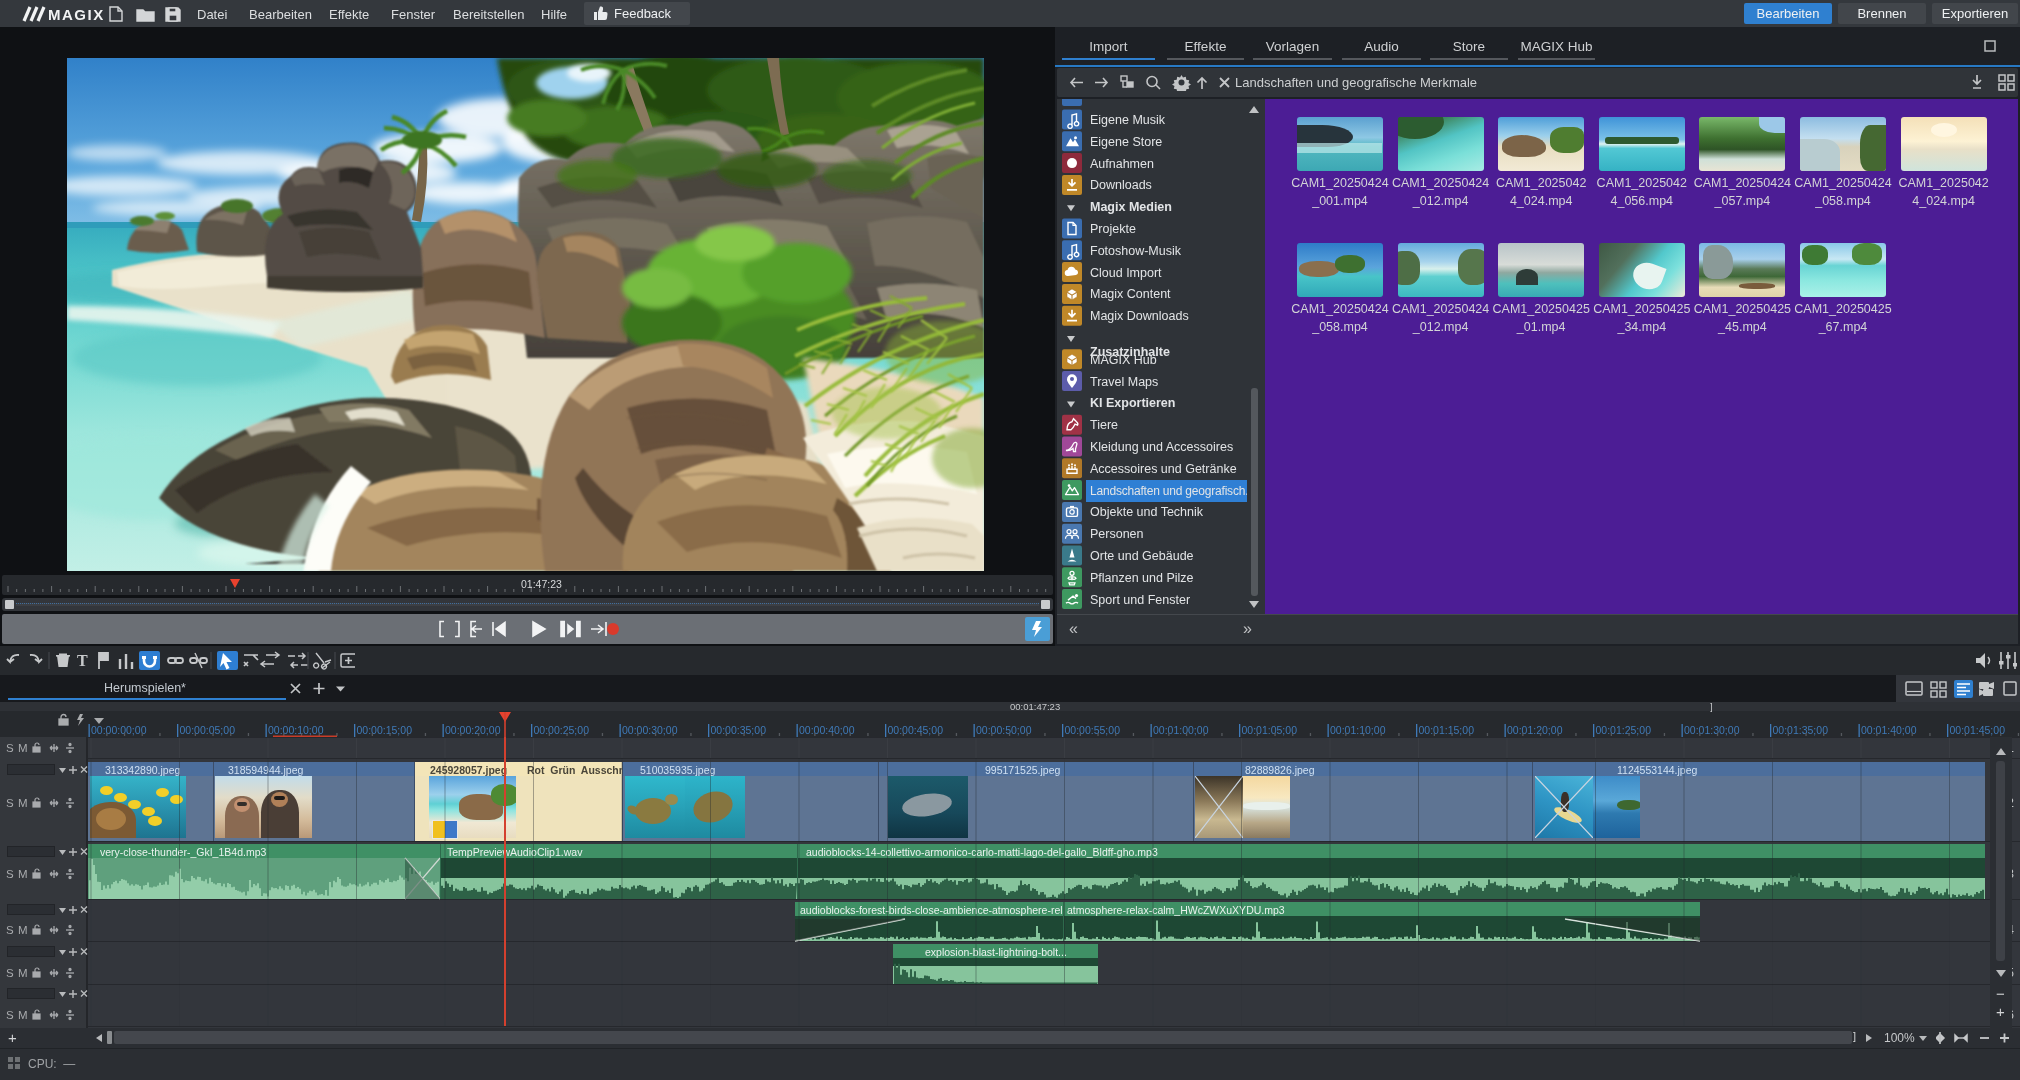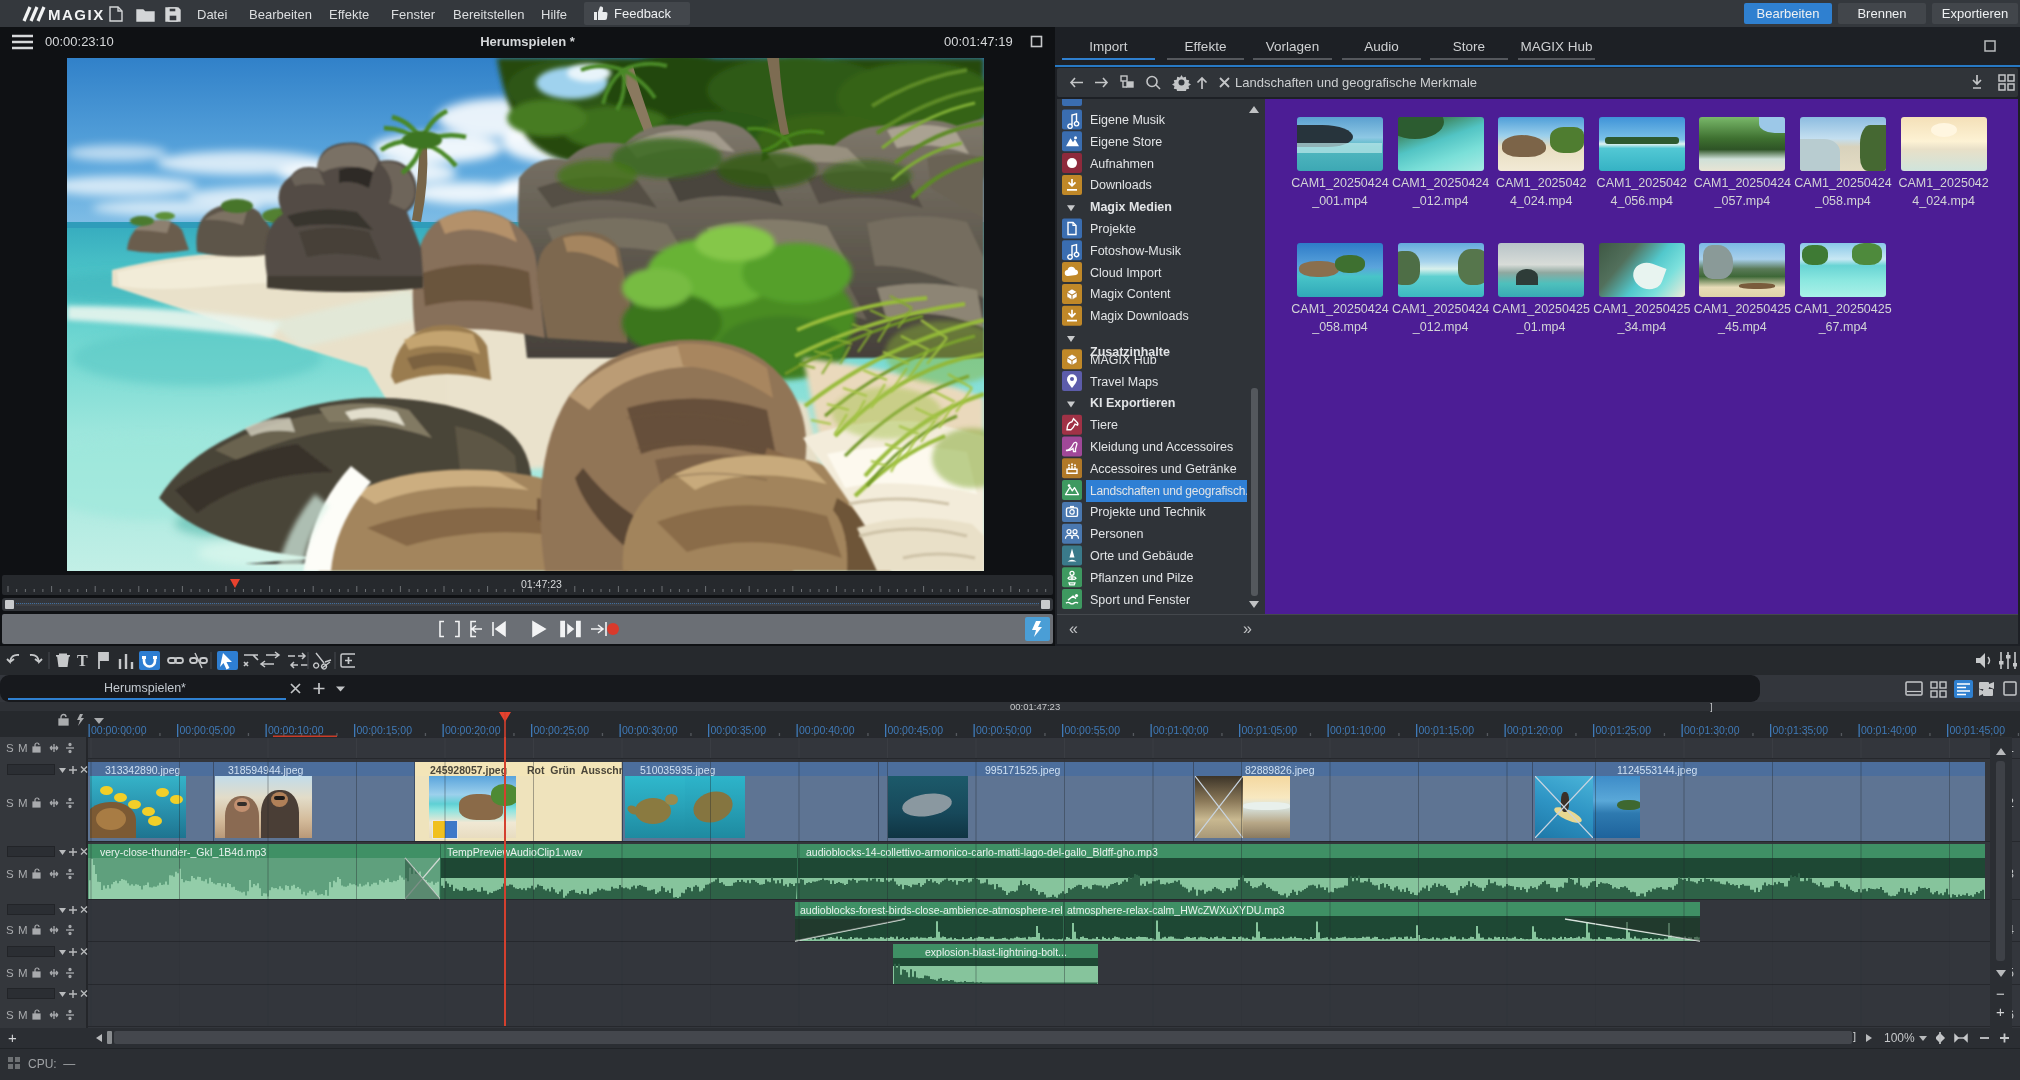--- a/index.html
+++ b/index.html
@@ -26,21 +26,21 @@
 #mptree { position:absolute; left:2px; top:72px; width:208px; height:515px; background:#2f3338; }
 #mpgrid { position:absolute; left:210px; top:72px; width:753px; height:515px; background:#4c1d95; }
 #mpbottom { position:absolute; left:2px; top:587px; width:961px; height:30px; background:#2f3338; border-top:1px solid #44484d; color:#c0c2c4; }
 .trow { position:absolute; left:0; width:100%; height:22px; color:#e2e4e6; font-size:12.5px; }
 .trow .tx { position:absolute; left:33px; top:3px; white-space:nowrap; }
 .thead { font-weight:bold; }
 .thumbcell { position:absolute; width:86px; height:54px; border-radius:3px; overflow:hidden; }
 .tname { position:absolute; width:110px; text-align:center; color:#d2d4d6; font-size:12.5px; line-height:18px; }
 
 #timeline { position:absolute; left:0; top:675px; width:2020px; height:373px; background:#33363c; }
-#tltabs { position:absolute; left:0; top:0; width:1760px; height:27px; background:#17191d;border-radius:9px; }
+#tltabs { position:absolute; left:0; top:0; width:1896px; height:27px; background:#17191d; }
 #tlruler { position:absolute; left:0; top:27px; width:2020px; height:35px; background:#26292d; }
 #tracks { position:absolute; left:0; top:62px; width:2020px; height:291px; background:#33363c; }
 #hscroll { position:absolute; left:0; top:353px; width:2020px; height:20px; background:#2b2e33; }
 .tnum { position:absolute; right:6px; font-size:12.5px; color:#c6c8ca; }
 
 #statusbar { position:absolute; left:0; top:1048px; width:2020px; height:32px; background:#2b2e33; border-top:1px solid #202327; color:#9fa2a5; font-size:12px; }
 </style>
 </head>
 <body>
 <div id="stage">
@@ -73,31 +73,20 @@
       <svg class="abs" style="left:9px;top:4px" width="15" height="15" viewBox="0 0 15 15" fill="#e8eaec">
           <path d="M1,6 h3 v8 h-3 z M5,14 h7 q2,0 2,-2 l0.5,-4 q0.3,-2 -1.7,-2 h-3.3 l0.6,-3 q0.3,-2 -1.6,-2.4 L7,0.5 5,6 z"></path>
         </svg>
       <span class="abs" style="left:30px;top:4px;font-size:13px;color:#eef0f2">Feedback</span>
     </div>
     <div class="mbtn" style="left:1744px;width:88px;background:#2f80d0;line-height:21px;">Bearbeiten</div>
     <div class="mbtn" style="left:1838px;width:88px;background:#42464b;line-height:21px;">Brennen</div>
     <div class="mbtn" style="left:1932px;width:86px;background:#42464b;line-height:21px;">Exportieren</div>
   </div>
   <div id="pvpanel">
-    <div id="pvhead">
-      <svg class="abs" style="left:12px;top:7px" width="21" height="16" viewBox="0 0 21 16" stroke="#d6d8da" stroke-width="2.6">
-          <path d="M0,2 h21 M0,8 h21 M0,14 h21"></path>
-        </svg>
-      <span class="abs" style="left:45px;top:7px">00:00:23:10</span>
-      <span class="abs" style="left:0;top:7px;width:1055px;text-align:center;font-weight:bold;">Herumspielen *</span>
-      <span class="abs" style="left:944px;top:7px">00:01:47:19</span>
-      <svg class="abs" style="left:1030px;top:8px" width="13" height="13" viewBox="0 0 13 13" fill="none" stroke="#c6c8ca" stroke-width="1.6">
-          <rect x="1.5" y="1.5" width="10" height="10"></rect>
-        </svg>
-    </div>
     <div class="abs" style="left:67px;top:31px;width:917px;height:513px;background:#49a0d8;overflow:hidden">
       <svg width="917" height="513" viewBox="0 0 917 513">
 <defs>
 <linearGradient id="skyg" x1="0" y1="0" x2="0" y2="1">
  <stop offset="0" stop-color="#3181c9"></stop>
               <stop offset="0.4" stop-color="#5ea9de"></stop>
               <stop offset="0.8" stop-color="#a2d2ee"></stop>
               <stop offset="1" stop-color="#c6e7f6"></stop>
 </linearGradient>
 <linearGradient id="seag" x1="0" y1="0" x2="0" y2="1">
@@ -773,21 +762,21 @@
         </div>
         <div class="trow" style="top:359.8px">
           <span class="tx" style="left:33px">Accessoires und Getränke</span>
         </div>
         <div class="trow" style="top:381.6px">
           <div class="abs" style="left:29px;top:-1px;width:161px;height:22px;background:#2f7fd4;overflow:hidden">
             <span class="abs" style="left:4px;top:4px;white-space:nowrap;font-size:12px;letter-spacing:-0.2px">Landschaften und geografisch...</span>
           </div>
         </div>
         <div class="trow" style="top:403.4px">
-          <span class="tx" style="left:33px">Projekte und Technik</span>
+          <span class="tx" style="left:33px">Objekte und Technik</span>
         </div>
         <div class="trow" style="top:425.2px">
           <span class="tx" style="left:33px">Personen</span>
         </div>
         <div class="trow" style="top:447.0px">
           <span class="tx" style="left:33px">Orte und Gebäude</span>
         </div>
         <div class="trow" style="top:468.8px">
           <span class="tx" style="left:33px">Pflanzen und Pilze</span>
         </div>

